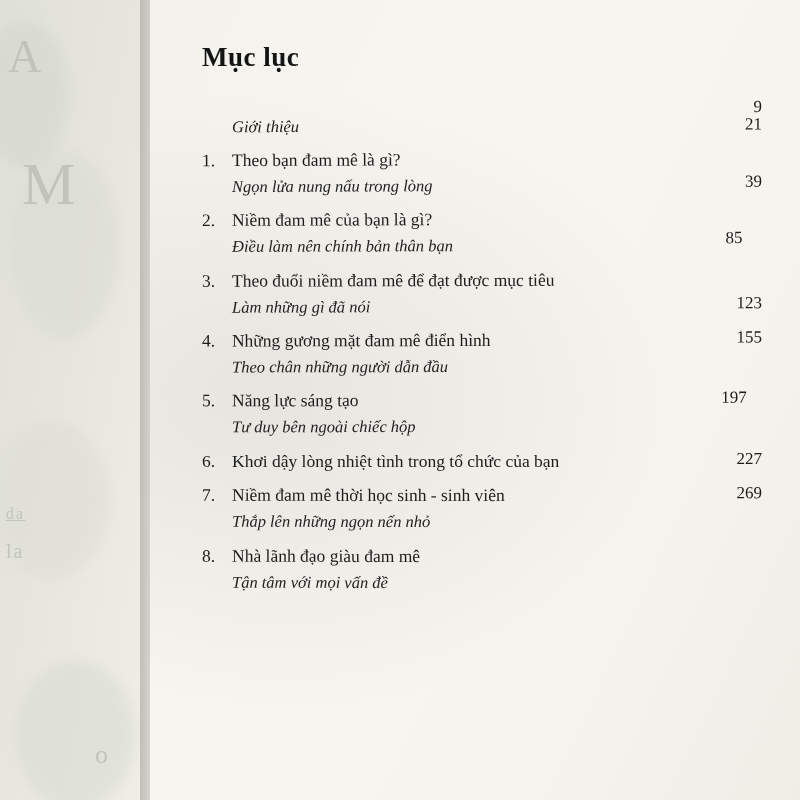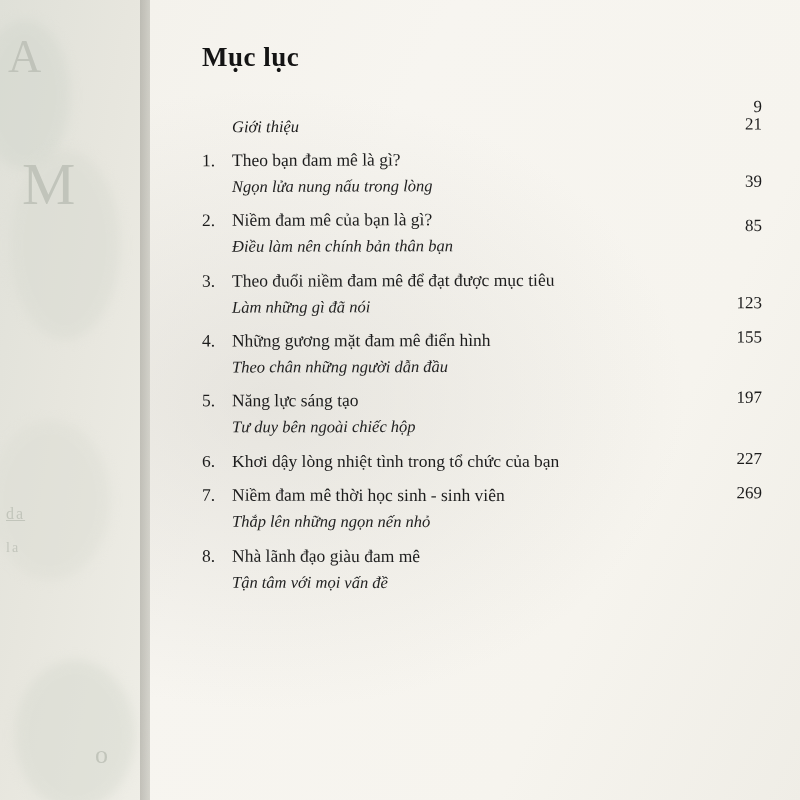--- a/index.html
+++ b/index.html
@@ -40,21 +40,21 @@
   .b4 { left: 15px; top: 660px; width: 120px; height: 150px; background: #d6d9cf; }
   .faint-mark {
     position: absolute;
     color: #b8bcb2;
     font-family: "Liberation Serif", serif;
     opacity: 0.75;
   }
   .fm-a { left: 8px; top: 30px; font-size: 46px; }
   .fm-b { left: 22px; top: 150px; font-size: 60px; }
   .fm-c { left: 6px; top: 505px; font-size: 16px; letter-spacing: 2px; text-decoration: underline; }
-  .fm-d { left: 6px; top: 540px; font-size: 14px; letter-spacing: 2px; }
+  .fm-d { left: 6px; top: 540px; font-size: 20px; letter-spacing: 2px; }
   .fm-e { left: 95px; top: 740px; font-size: 26px; }
 
   
   .right-edge {
     position: absolute;
     right: 0; top: 0;
     width: 30px; height: 270px;
     background: linear-gradient(90deg, #cfd7d8 0%, #b9c9cf 50%, #9fb6bf 100%);
     opacity: 0.95;
   }
@@ -203,21 +203,21 @@
         <div class="sub-line">Ngọn lửa nung nấu trong lòng</div>
         <div class="pageno" style="top:24px;">39</div>
       </div>
 
       <div class="entry e3">
         <div class="row">
           <div class="num">2.</div>
           <div class="main-line">Niềm đam mê của bạn là gì?</div>
         </div>
         <div class="sub-line">Điều làm nên chính bản thân bạn</div>
-        <div class="pageno" style="top:8px;">85</div>
+        <div class="pageno" style="top:20px;text-align:center;">85</div>
       </div>
 
       <div class="entry e4">
         <div class="row">
           <div class="num">3.</div>
           <div class="main-line">Theo đuổi niềm đam mê để đạt được mục tiêu</div>
         </div>
         <div class="sub-line">Làm những gì đã nói</div>
         <div class="pageno" style="top:24px;">123</div>
       </div>
@@ -230,21 +230,21 @@
         <div class="sub-line">Theo chân những người dẫn đầu</div>
         <div class="pageno" style="top:-2px;">155</div>
       </div>
 
       <div class="entry e6">
         <div class="row">
           <div class="num">5.</div>
           <div class="main-line">Năng lực sáng tạo</div>
         </div>
         <div class="sub-line">Tư duy bên ngoài chiếc hộp</div>
-        <div class="pageno" style="top:-2px;">197</div>
+        <div class="pageno" style="top:-2px;text-align:center;">197</div>
       </div>
 
       <div class="entry e7">
         <div class="row">
           <div class="num">6.</div>
           <div class="main-line">Khơi dậy lòng nhiệt tình trong tổ chức của bạn</div>
         </div>
         <div class="pageno" style="top:-2px;">227</div>
       </div>
 

